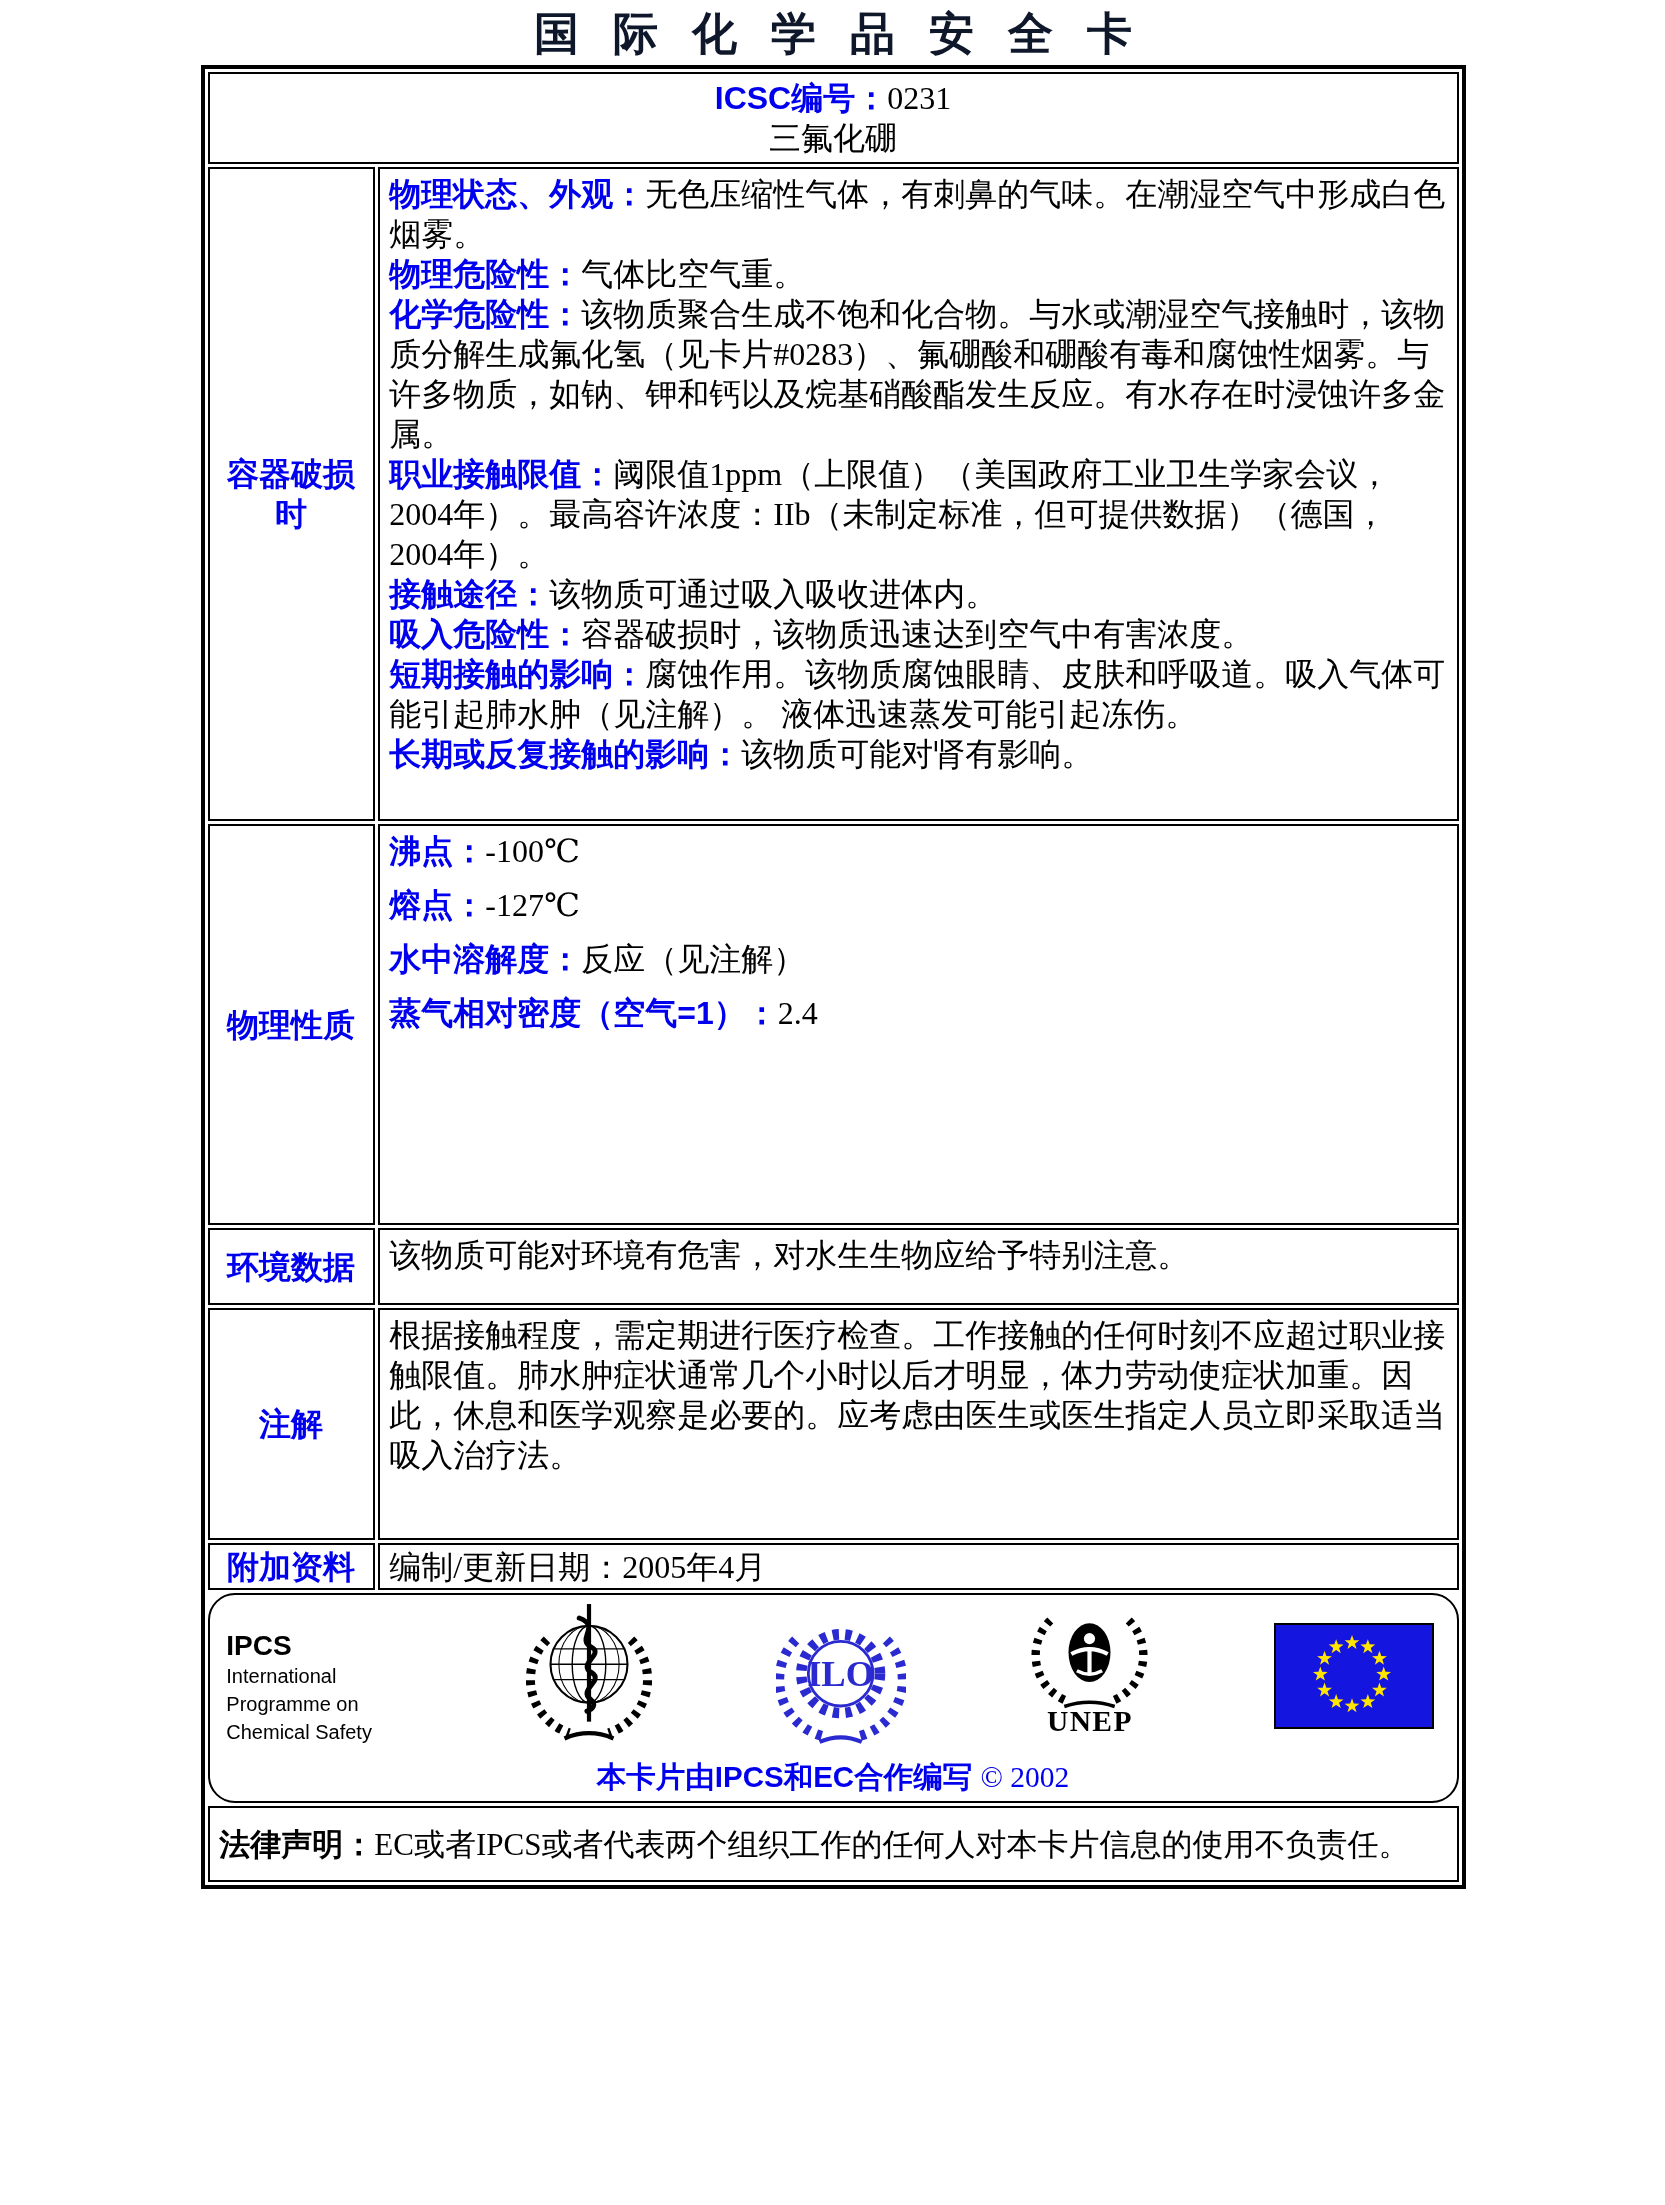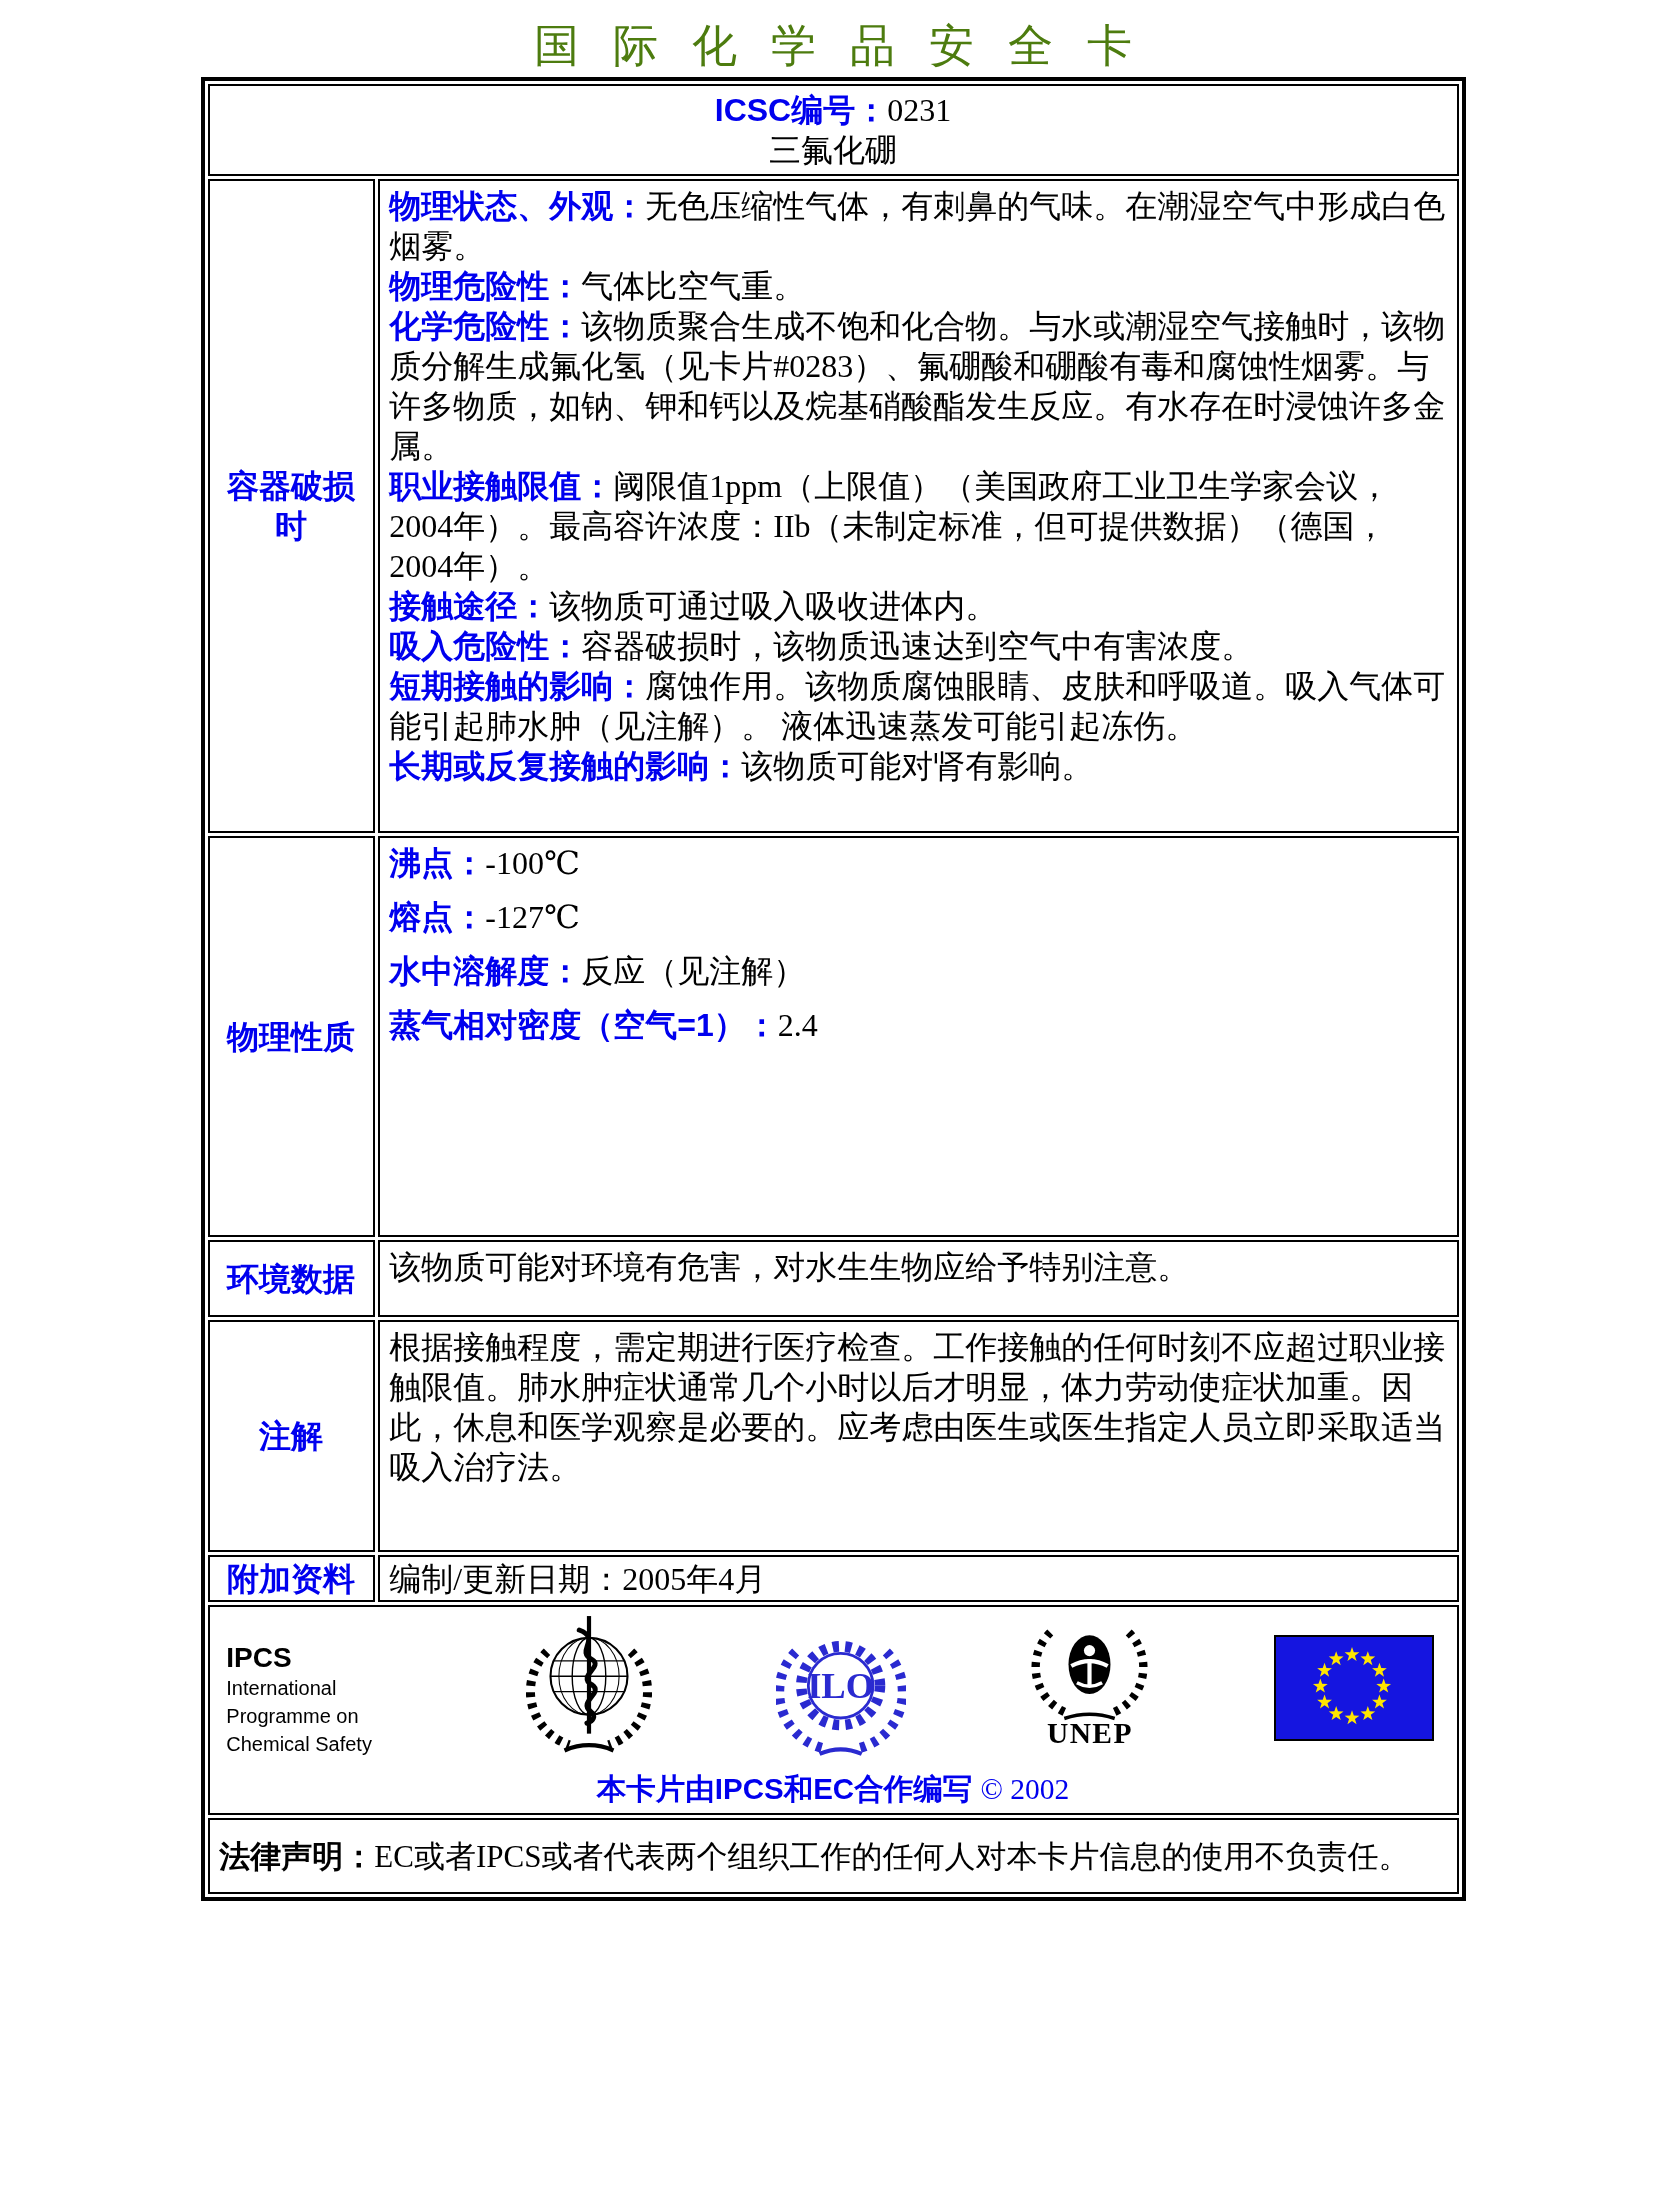--- a/index.html
+++ b/index.html
@@ -1,41 +1,41 @@
 <!DOCTYPE html>
 <html style="font-size:11.2px"><head>
 <meta charset="utf-8">
 <style>
   html,body{margin:0;padding:0;background:#fff;}
   body{width:1666px;min-height:2205px;font-family:"Liberation Serif","DejaVu Serif",serif;color:#000;}
   .page{width:1666px;min-height:2205px;position:relative;}
   .doc-title{
-    text-align:center;color:#4d7c0f;font-family:"Liberation Sans","DejaVu Sans",sans-serif;
-    font-weight:normal;font-size:45px;letter-spacing:34px;padding-top:15px;height:62px;line-height:62px;
+    text-align:center;color:#0f172a;font-family:"Liberation Sans","DejaVu Sans",sans-serif;
+    font-weight:bold;font-size:45px;letter-spacing:34px;padding-top:3px;height:62px;line-height:62px;
     text-indent:34px;
   }
   table.card{
     width:1265px;margin:0 auto;border:4.9px solid #000;border-spacing:3.5px;border-collapse:separate;
     table-layout:fixed;background:#fff;
   }
   td{border:2.1px solid #000;padding:4.2px 9.8px;vertical-align:top;box-sizing:border-box;
      font-size:32px;line-height:40px;}
   col.c1{width:167px;}
   .label-cell{
     vertical-align:middle;text-align:center;color:#0000ee;font-weight:bold;
     font-family:"Liberation Sans","DejaVu Sans",sans-serif;font-size:32px;padding:2.8px 4.2px;
   }
   .fld{color:#0000ee;font-weight:bold;font-family:"Liberation Sans","DejaVu Sans",sans-serif;}
   .h1{height:70px;vertical-align:middle;}
   .h2{height:654px;}
   .h3{height:401px;margin-left:36px;}
   .h4{height:77px;}
   .h5{height:232px;}
   .h6{height:44px;vertical-align:middle;padding-top:1.4px;padding-bottom:1.4px;}
-  .h7{height:191px;vertical-align:top;padding:4.2px 14px;}
+  .h7{height:191px;vertical-align:top;padding:4.2px 14px;border-radius:27px;}
   .h8{height:76px;vertical-align:top;padding-top:15.5px;}
   .hdr-flex{display:flex;justify-content:space-between;align-items:center;width:100%;flex-direction:column;}
   .phys-item{margin-bottom:14px;}
   .ipcs-block{font-family:"Liberation Sans","DejaVu Sans",sans-serif;margin-top:29.5px;width:176px;}
   .ipcs-acro{font-weight:bold;font-size:28px;line-height:32px;}
   .ipcs-line{font-size:20px;line-height:28px;}
   .logos-flex{display:flex;justify-content:space-between;align-items:flex-start;padding:1.4px 8.4px 0 2.8px;}
   .unep-block{text-align:center;margin-top:4.2px;}
   .unep-text{font-family:"Liberation Serif",serif;font-weight:bold;font-size:29.5px;line-height:31px;letter-spacing:1.4px;margin-top:-4.2px;}
   .eu-flag{width:156px;height:102px;border:2.1px solid #000;background:#1515e0;margin-top:22.5px;}

